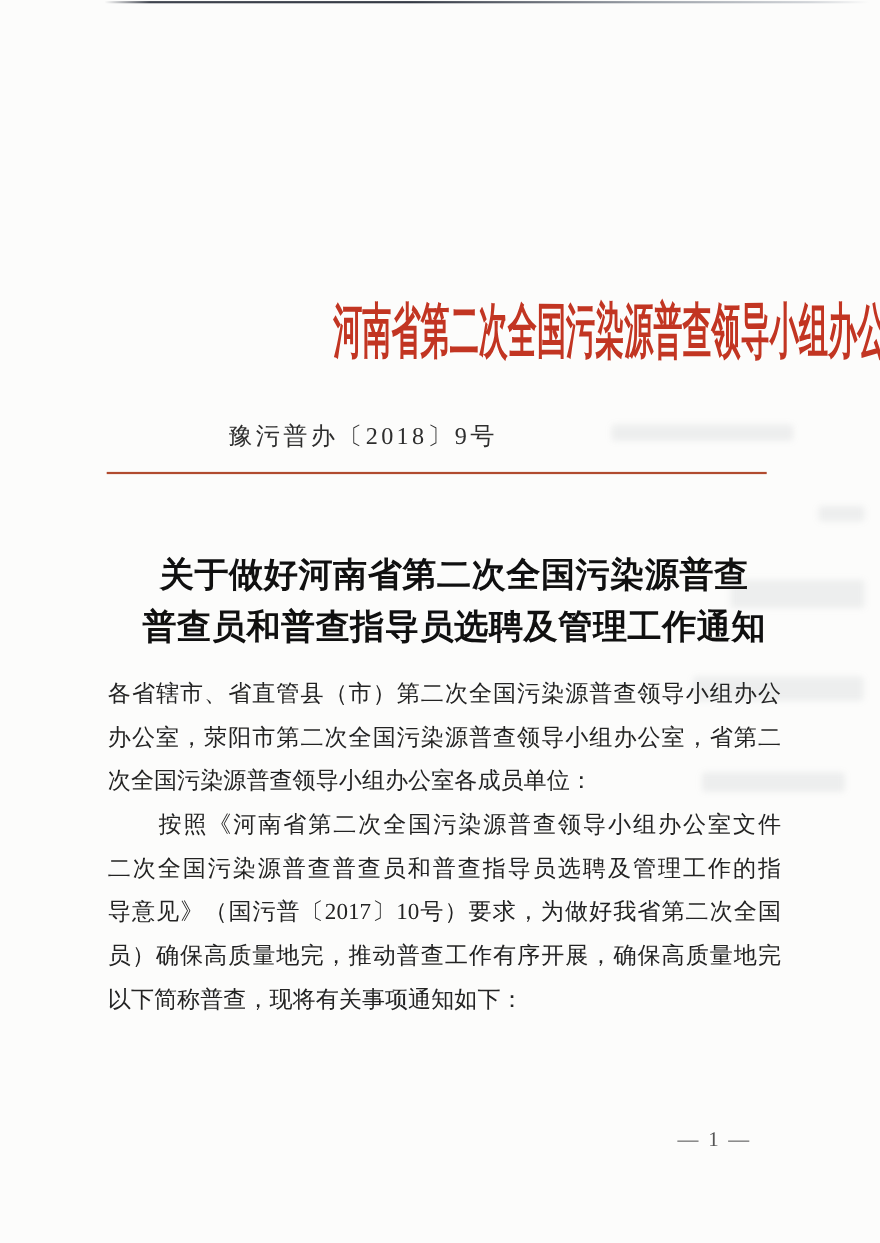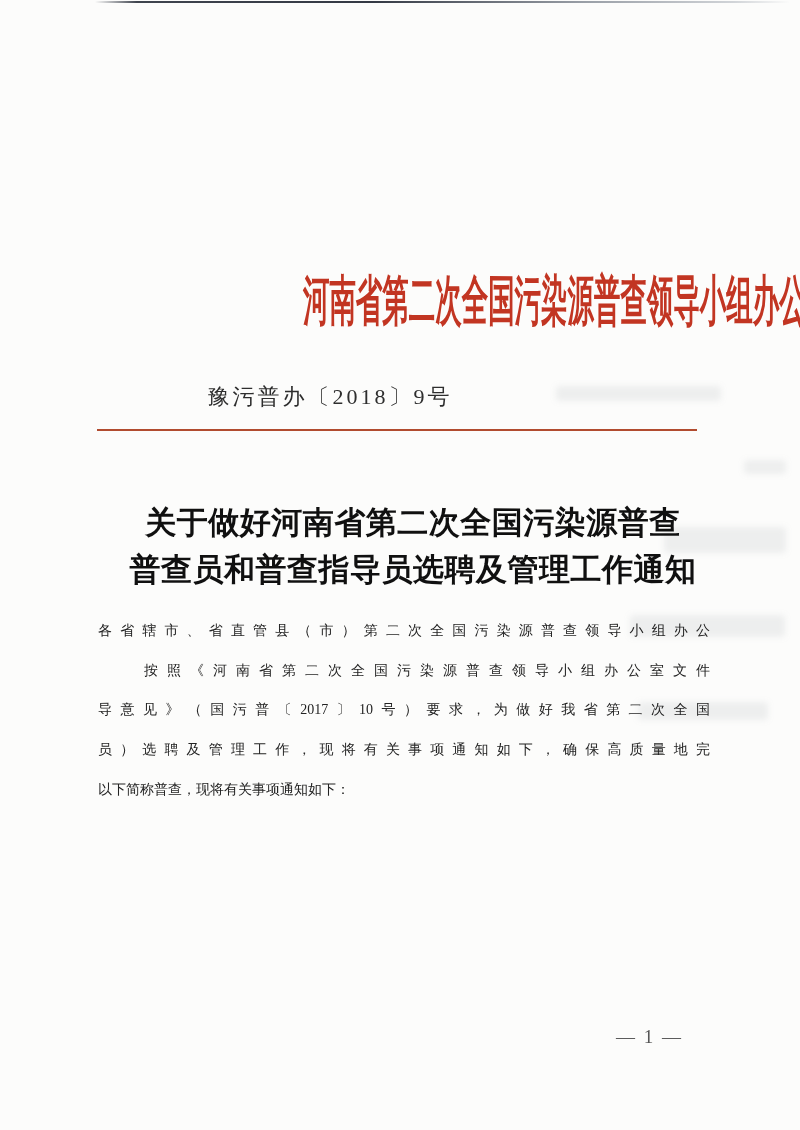--- a/index.html
+++ b/index.html
@@ -103,21 +103,21 @@
     letter-spacing: 0.5px;
   }
 
   
   .body-block {
     position: absolute;
     top: 611px;
     left: 98px;
     width: 612px;
     color: #232323;
-    font-size: 14px;
+    font-size: 21px;
   }
   .bline {
     height: 39.7px;
     line-height: 39.7px;
     text-align: justify;
     text-align-last: justify;
   }
   .bline.short {
     text-align-last: left;
   }
@@ -158,21 +158,24 @@
 
   <div class="divider"></div>
 
   <div class="title">
     <div class="title-line">关于做好河南省第二次全国污染源普查</div>
     <div class="title-line">普查员和普查指导员选聘及管理工作通知</div>
   </div>
 
   <div class="body-block">
     <div class="bline">各省辖市、省直管县（市）第二次全国污染源普查领导小组办公</div>
+    <div class="bline">办公室，荥阳市第二次全国污染源普查领导小组办公室，省第二</div>
+    <div class="bline short">次全国污染源普查领导小组办公室各成员单位：</div>
     <div class="bline indent">按照《河南省第二次全国污染源普查领导小组办公室文件</div>
+    <div class="bline">二次全国污染源普查普查员和普查指导员选聘及管理工作的指</div>
     <div class="bline">导意见》（国污普〔2017〕10号）要求，为做好我省第二次全国</div>
-    <div class="bline">员）选聘及管理工作，现将有关事项通知如下，确保高质量地完</div>
+    <div class="bline">员）确保高质量地完，推动普查工作有序开展，确保高质量地完</div>
     <div class="bline short">以下简称普查，现将有关事项通知如下：</div>
   </div>
 
   <div class="footer">— 1 —</div>
 
 </div>
 
 </body></html>

